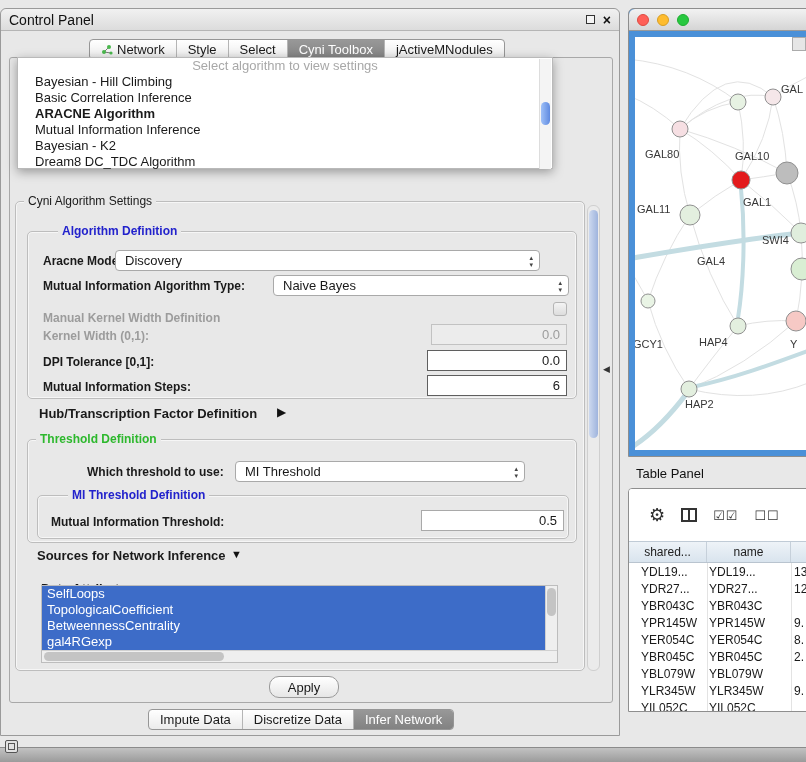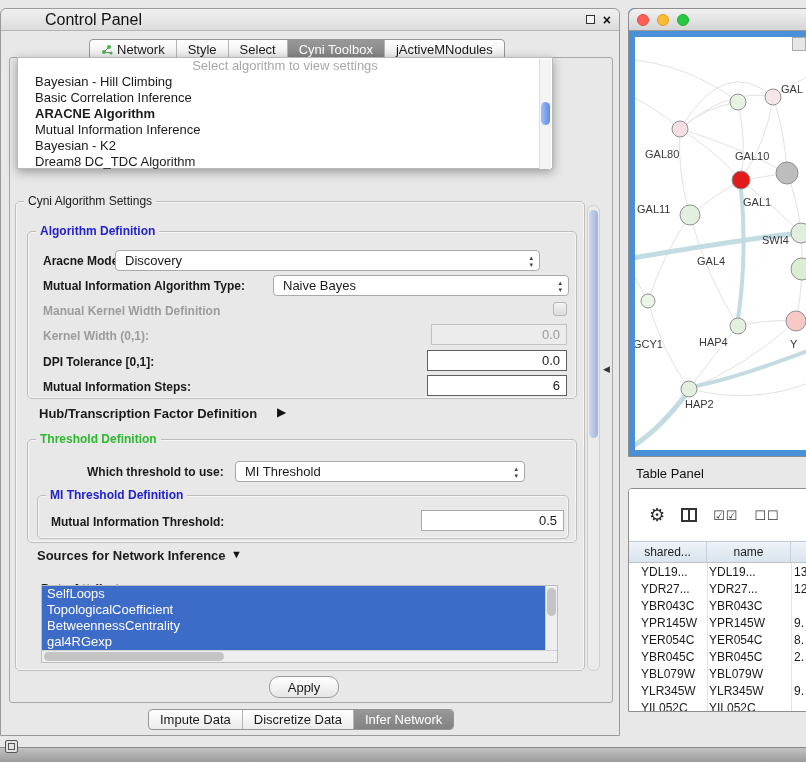--- a/index.html
+++ b/index.html
@@ -6,21 +6,21 @@
   html,body { width:806px; height:762px; }
   body { font-family:"Liberation Sans", sans-serif; background:#e8e8e8; color:#1a1a1a; }
   .screen { position:relative; width:806px; height:762px; overflow:hidden; background:#e8e8e8; }
 
   
   .cp { position:absolute; left:0; top:8px; width:620px; height:728px; background:#e8e8e8;
         border:1px solid #9a9a9a; border-radius:6px 6px 0 0; z-index:2; }
   .cp-titlebar { position:absolute; left:0; top:0; width:100%; height:22px;
         background:linear-gradient(#f1f1f1,#dcdcdc); border-bottom:1px solid #b5b5b5;
         border-radius:6px 6px 0 0; display:flex; align-items:center; padding:0 8px; }
-  .cp-title { font-size:16px; color:#111;margin-left:36px; }
+  .cp-title { font-size:14px; color:#111; }
   .cp-controls { margin-left:auto; display:flex; align-items:center; gap:8px; }
   .float-icon { width:9px; height:9px; border:1px solid #333; background:#f5f5f5; display:inline-block; }
   .close-icon { font-size:14px; font-weight:bold; color:#111; line-height:12px; }
 
   
   .seg-row { position:absolute; display:flex; height:21px; border:1px solid #969696; border-radius:4px;
              overflow:hidden; background:linear-gradient(#ffffff,#ebebeb); }
   .seg { display:flex; align-items:center; gap:4px; padding:0 11px; font-size:13px; color:#1a1a1a;
          border-left:1px solid #b5b5b5; white-space:nowrap; }
   .seg:first-child { border-left:none; }
@@ -29,21 +29,21 @@
   .cp-bottom-tabs { left:147px; top:700px; }
 
   .cp-content { position:absolute; left:8px; top:48px; width:604px; height:646px;
                 border:1px solid #a8a8a8; border-radius:3px; }
 
   
   .grp { position:absolute; border:1px solid #bdbdbd; border-radius:5px;
          box-shadow: inset 0 0 0 1px rgba(255,255,255,.6); }
   .gt { position:absolute; top:-8px; left:8px; background:#e8e8e8; padding:0 4px; font-size:12px;
         white-space:nowrap; }
-  .gt.blue { color:#2222cc; font-weight:bold; }
+  .gt.blue { color:#2222cc; font-weight:bold;margin-left:22px; }
   .gt.green { color:#2db82d; font-weight:bold; }
 
   .lbl { position:absolute; font-size:12px; font-weight:bold; white-space:nowrap; }
   .lbl.dis { color:#9c9c9c; }
 
   .combo { position:absolute; background:#fff; border:1px solid #a9a9a9; border-radius:4px;
            height:21px; display:flex; align-items:center; padding:0 22px 0 9px; font-size:13px; }
   .combo .arrows { position:absolute; right:6px; top:3px; display:flex; flex-direction:column;
                    align-items:center; font-size:7px; line-height:7px; color:#444; }
 
@@ -196,21 +196,21 @@
 
     <span class="lbl" style="left:42px; top:270px;">Mutual Information Algorithm Type:</span>
     <div class="combo" style="left:272px; top:266px; width:296px;">
       <span>Naive Bayes</span>
       <span class="arrows">
         <span>▴</span>
         <span>▾</span>
       </span>
     </div>
 
-    <span class="lbl dis" style="left:42px; top:295px;">Manual Kernel Width Definition</span>
+    <span class="lbl dis" style="left:42px; top:302px;">Manual Kernel Width Definition</span>
     <span class="chk" style="left:552px; top:293px;"></span>
 
     <span class="lbl dis" style="left:42px; top:320px;">Kernel Width (0,1):</span>
     <div class="tf dis" style="left:430px; top:315px; width:136px;">
       <span>0.0</span>
     </div>
 
     <span class="lbl" style="left:42px; top:346px;">DPI Tolerance [0,1]:</span>
     <div class="tf" style="left:426px; top:341px; width:140px;">
       <span>0.0</span>

